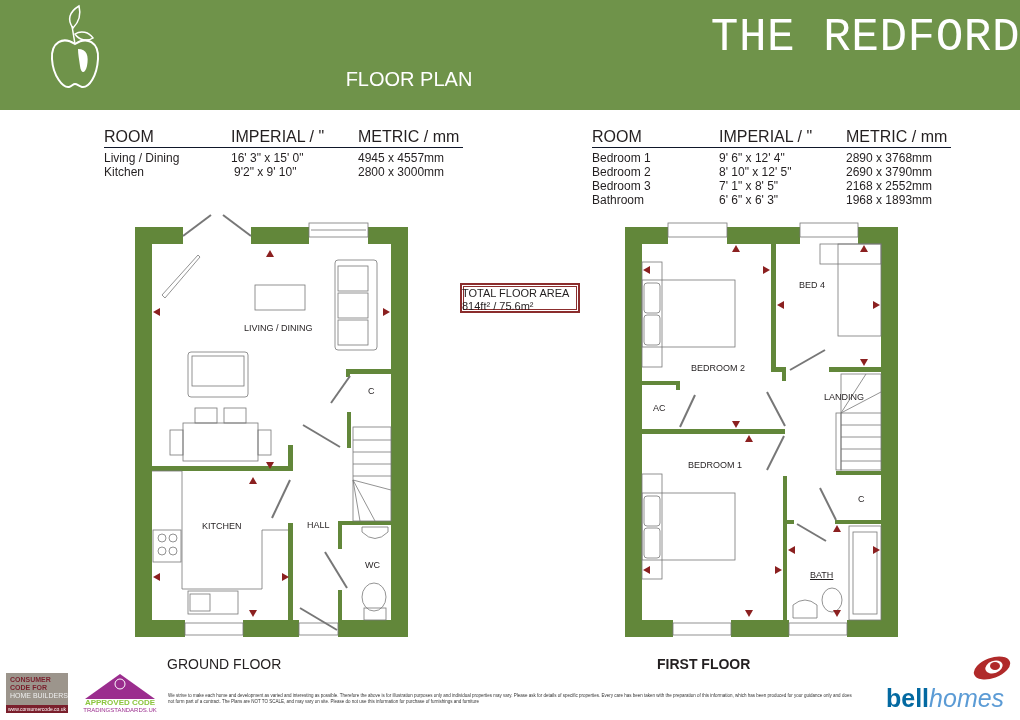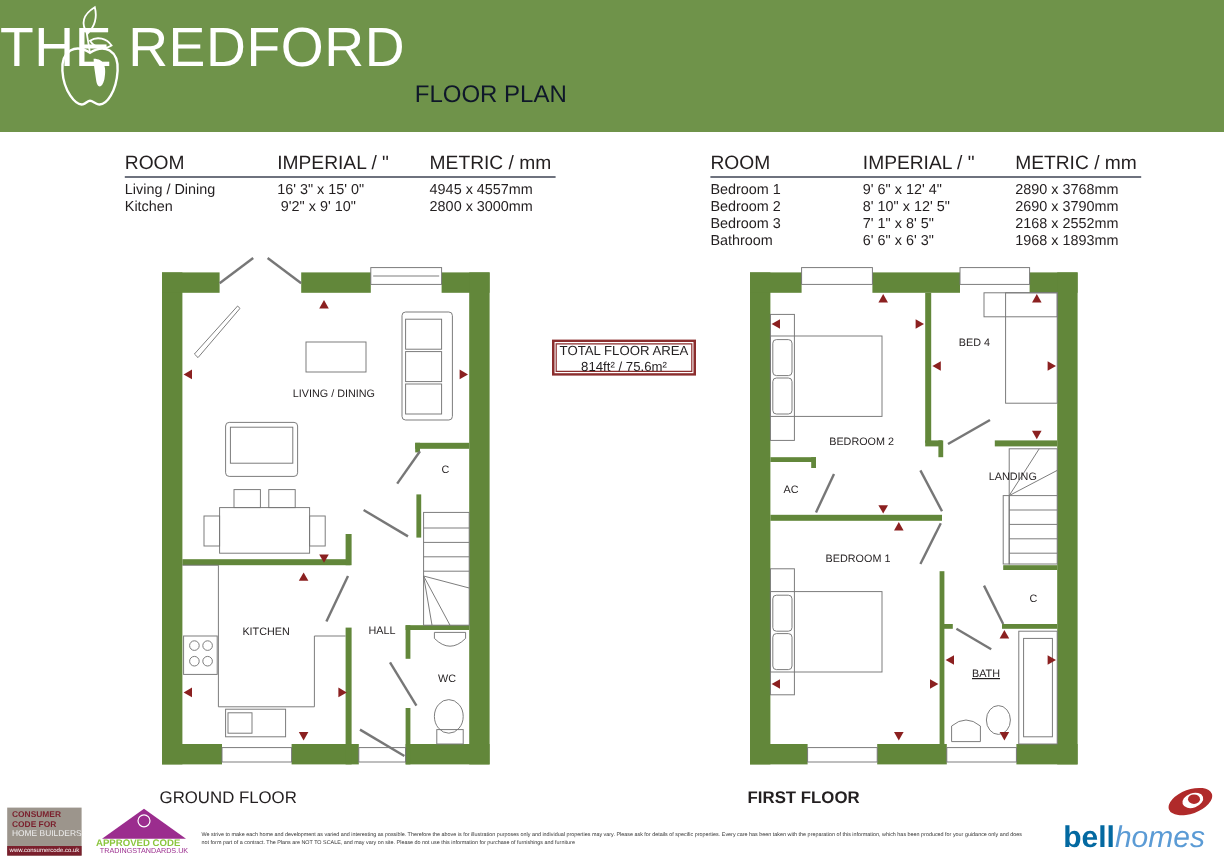--- a/index.html
+++ b/index.html
@@ -1,33 +1,33 @@
 <!DOCTYPE html>
 <html><head>
 <meta charset="utf-8">
 <style>
   html,body{margin:0;padding:0;}
   body{width:1020px;height:720px;background:#ffffff;position:relative;overflow:hidden;font-family:"Liberation Sans",sans-serif;color:#231f20;}
   .header{position:absolute;left:0;top:0;width:1020px;height:110px;background:#6f934a;}
   .logo-apple{position:absolute;left:45px;top:4px;width:60px;height:86px;}
-  .title{position:absolute;left:0;width:1020px;top:12px;text-align:left;color:#fff;font-size:46px;letter-spacing:0.5px;}
-  .subtitle{position:absolute;left:0;width:818px;top:68px;text-align:center;color:#0f172a;font-size:20px;}
+  .title{position:absolute;left:0;width:1020px;top:12px;text-align:right;color:#fff;font-size:46px;letter-spacing:0.5px;font-family:Liberation Mono, monospace;}
+  .subtitle{position:absolute;left:0;width:818px;top:68px;text-align:center;color:#ffffff;font-size:20px;}
   .spec{position:absolute;font-size:12px;}
   .spec .hdr{display:flex;font-size:16px;border-bottom:1px solid #0f172a;padding-bottom:1px;margin-bottom:3px;}
   .spec .row{display:flex;line-height:14px;}
   .c1{width:127px;}.c2{width:127px;}.c3{width:105px;}
-  .total{position:absolute;left:460px;top:283px;width:120px;height:30px;border:2px solid #8b2d2d;box-shadow:inset 0 0 0 1px #fff,inset 0 0 0 2px #8b2d2d;font-size:11px;text-align:center;line-height:13px;padding-top:2px;box-sizing:border-box;}
+  .total{position:absolute;left:460px;top:283px;width:120px;height:30px;border:2px solid #8b2d2d;box-shadow:inset 0 0 0 1px #fff,inset 0 0 0 2px #8b2d2d;font-size:11px;text-align:left;line-height:13px;padding-top:2px;box-sizing:border-box;}
   .plan{position:absolute;}
   .room-label{position:absolute;font-size:9px;color:#231f20;white-space:nowrap;}
-  .floor-label{position:absolute;font-size:14px;}
+  .floor-label{position:absolute;font-size:14px;margin-left:34px;}
   .footer-badge1{position:absolute;left:6px;top:673px;width:62px;height:40px;background:#9c958c;}
   .footer-badge1 .t1{position:absolute;left:4px;top:3px;font-size:7px;font-weight:bold;color:#7a1f2c;line-height:8px;}
   .footer-badge1 .strip{position:absolute;left:0;bottom:0;width:62px;height:8px;background:#7a1f2c;color:#fff;font-size:5px;text-align:center;line-height:8px;}
   .approved{position:absolute;left:80px;top:672px;width:80px;height:42px;}
-  .approved .t{position:absolute;left:0;top:26px;width:80px;font-size:8px;color:#8cc63f;font-weight:bold;}
+  .approved .t{position:absolute;left:0;top:26px;width:80px;text-align:center;font-size:8px;color:#8cc63f;font-weight:bold;}
   .approved .t2{position:absolute;left:0;top:35px;width:80px;text-align:center;font-size:6px;color:#9b2d8e;}
   .disclaimer{position:absolute;left:168px;top:693px;width:690px;font-size:4.5px;line-height:6px;color:#333;}
   .bell{position:absolute;left:866px;top:684px;font-size:25px;}
   .bell .b{color:#0369a1;font-weight:bold;margin-left:20px;}
   .bell .h{color:#5b9bd5;font-style:italic;}
 </style>
 </head>
 <body>
 
 <div class="header">
@@ -275,21 +275,21 @@
 <span class="room-label" style="left:202px;top:521px;">KITCHEN</span>
 <span class="room-label" style="left:307px;top:520px;">HALL</span>
 <span class="room-label" style="left:365px;top:560px;">WC</span>
 
 <span class="room-label" style="left:691px;top:363px;">BEDROOM 2</span>
 <span class="room-label" style="left:799px;top:280px;">BED 4</span>
 <span class="room-label" style="left:653px;top:403px;">AC</span>
 <span class="room-label" style="left:824px;top:392px;">LANDING</span>
 <span class="room-label" style="left:688px;top:460px;">BEDROOM 1</span>
 <span class="room-label" style="left:858px;top:494px;">C</span>
-<span class="room-label" style="left:810px;top:556px;text-decoration:underline;">BATH</span>
+<span class="room-label" style="left:810px;top:570px;text-decoration:underline;">BATH</span>
 
 <div class="floor-label" style="left:133px;top:656px;">GROUND FLOOR</div>
 <div class="floor-label" style="left:623px;top:656px;font-weight:bold;">FIRST FLOOR</div>
 
 <div class="footer-badge1">
   <div class="t1">
     <div>CONSUMER</div>
     <div>CODE FOR</div>
     <div style="color:#eee;font-weight:normal;">HOME BUILDERS</div>
   </div>

